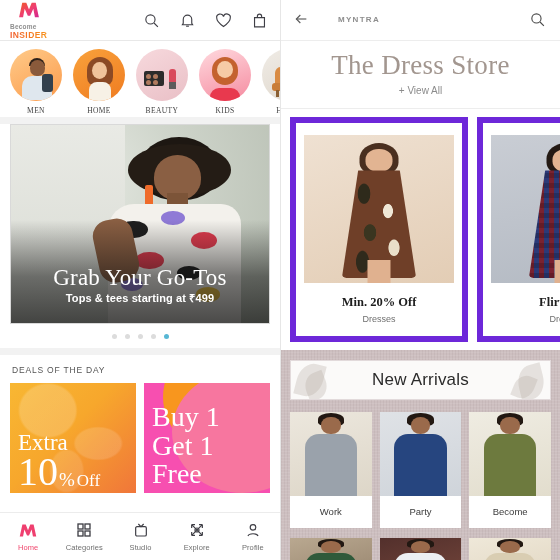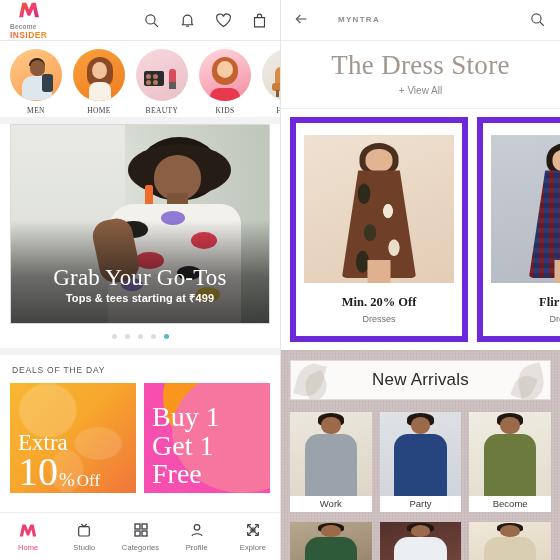--- a/index.html
+++ b/index.html
@@ -302,21 +302,21 @@
   .am-head { position:absolute; left:38%; top:6%; width:24%; height:20%; border-radius:48%; background:#9a6a4b; }
   .am-hair { position:absolute; left:34%; top:2%; width:32%; height:15%; border-radius:50% 50% 30% 30%; background:#221812; }
   .am-body { position:absolute; left:18%; top:26%; width:64%; height:74%; border-radius:14px 14px 0 0; }
   .ab-grey { background:#9aa2ab; }
   .ab-blue { background:#26457f; }
   .ab-green { background:#6d7a3e; }
   .ab-green2 { background:#2f5a3a; }
   .ab-white { background:#eceff2; }
   .ab-cream { background:#d9cdb2; }
   .arr-cap {
-    background:#fff; height: 16px; display:flex; align-items:center;
+    background:#fff; height: 32px; display:flex; align-items:center;
     justify-content:center; font-size:9.5px; color:#3b3b3b;
   }
   .arr-grid2 { display:flex; gap:8px; padding: 10px 0 0; }
   .arr-img2 { height: 58px; position:relative; overflow:hidden; }
 </style>
 </head>
 <body>
 
 <div class="screen">
 
@@ -478,56 +478,56 @@
       <div class="nav-item active">
         <div class="nav-ic">
           <svg width="18" height="15" viewBox="0 0 24 20">
             <path d="M1 18 L4.5 2 L9 2 L12 9.5 L15 2 L19.5 2 L23 18 L18.6 18 L16.8 8.5 L13.3 16.5 L10.7 16.5 L7.2 8.5 L5.4 18 Z" fill="#ef3f6f"></path>
           </svg>
         </div>
         <div class="nav-lb">Home</div>
       </div>
       <div class="nav-item">
         <div class="nav-ic">
-          <svg width="16" height="16" viewBox="0 0 24 24" fill="none" stroke="#3f3f46" stroke-width="1.8">
-            <rect x="4" y="7" width="16" height="14" rx="2"></rect>
-              <path d="M8 3l4 4 4-4"></path>
-          </svg>
-        </div>
-        <div class="nav-lb">Studio</div>
-      </div>
-      <div class="nav-item">
-        <div class="nav-ic">
           <svg width="16" height="16" viewBox="0 0 24 24" fill="none" stroke="#3f3f46" stroke-width="2">
             <rect x="3" y="3" width="7.5" height="7.5"></rect>
               <rect x="13.5" y="3" width="7.5" height="7.5"></rect>
             <rect x="3" y="13.5" width="7.5" height="7.5"></rect>
               <rect x="13.5" y="13.5" width="7.5" height="7.5"></rect>
           </svg>
         </div>
         <div class="nav-lb">Categories</div>
       </div>
       <div class="nav-item">
         <div class="nav-ic">
           <svg width="16" height="16" viewBox="0 0 24 24" fill="none" stroke="#3f3f46" stroke-width="1.8">
-            <circle cx="12" cy="8" r="4.2"></circle>
-              <path d="M4.5 21c1.5-4.5 13.5-4.5 15 0"></path>
-          </svg>
-        </div>
-        <div class="nav-lb">Profile</div>
+            <rect x="4" y="7" width="16" height="14" rx="2"></rect>
+              <path d="M8 3l4 4 4-4"></path>
+          </svg>
+        </div>
+        <div class="nav-lb">Studio</div>
       </div>
       <div class="nav-item">
         <div class="nav-ic">
           <svg width="16" height="16" viewBox="0 0 24 24" fill="none" stroke="#3f3f46" stroke-width="1.8">
             <path d="M4 4 L20 20 M20 4 L4 20"></path>
               <circle cx="12" cy="12" r="3"></circle>
             <path d="M4 4 L4 9 M4 4 L9 4 M20 20 L20 15 M20 20 L15 20 M20 4 L15 4 M20 4 L20 9 M4 20 L9 20 M4 20 L4 15"></path>
           </svg>
         </div>
         <div class="nav-lb">Explore</div>
+      </div>
+      <div class="nav-item">
+        <div class="nav-ic">
+          <svg width="16" height="16" viewBox="0 0 24 24" fill="none" stroke="#3f3f46" stroke-width="1.8">
+            <circle cx="12" cy="8" r="4.2"></circle>
+              <path d="M4.5 21c1.5-4.5 13.5-4.5 15 0"></path>
+          </svg>
+        </div>
+        <div class="nav-lb">Profile</div>
       </div>
     </div>
   </div>
 
   <div class="panel-right">
 
     <div class="r-topbar">
       <span class="r-back">
         <svg viewBox="0 0 24 24" fill="none" stroke="#5a5a5a" stroke-width="1.7">
           <path d="M20 12H5"></path>

